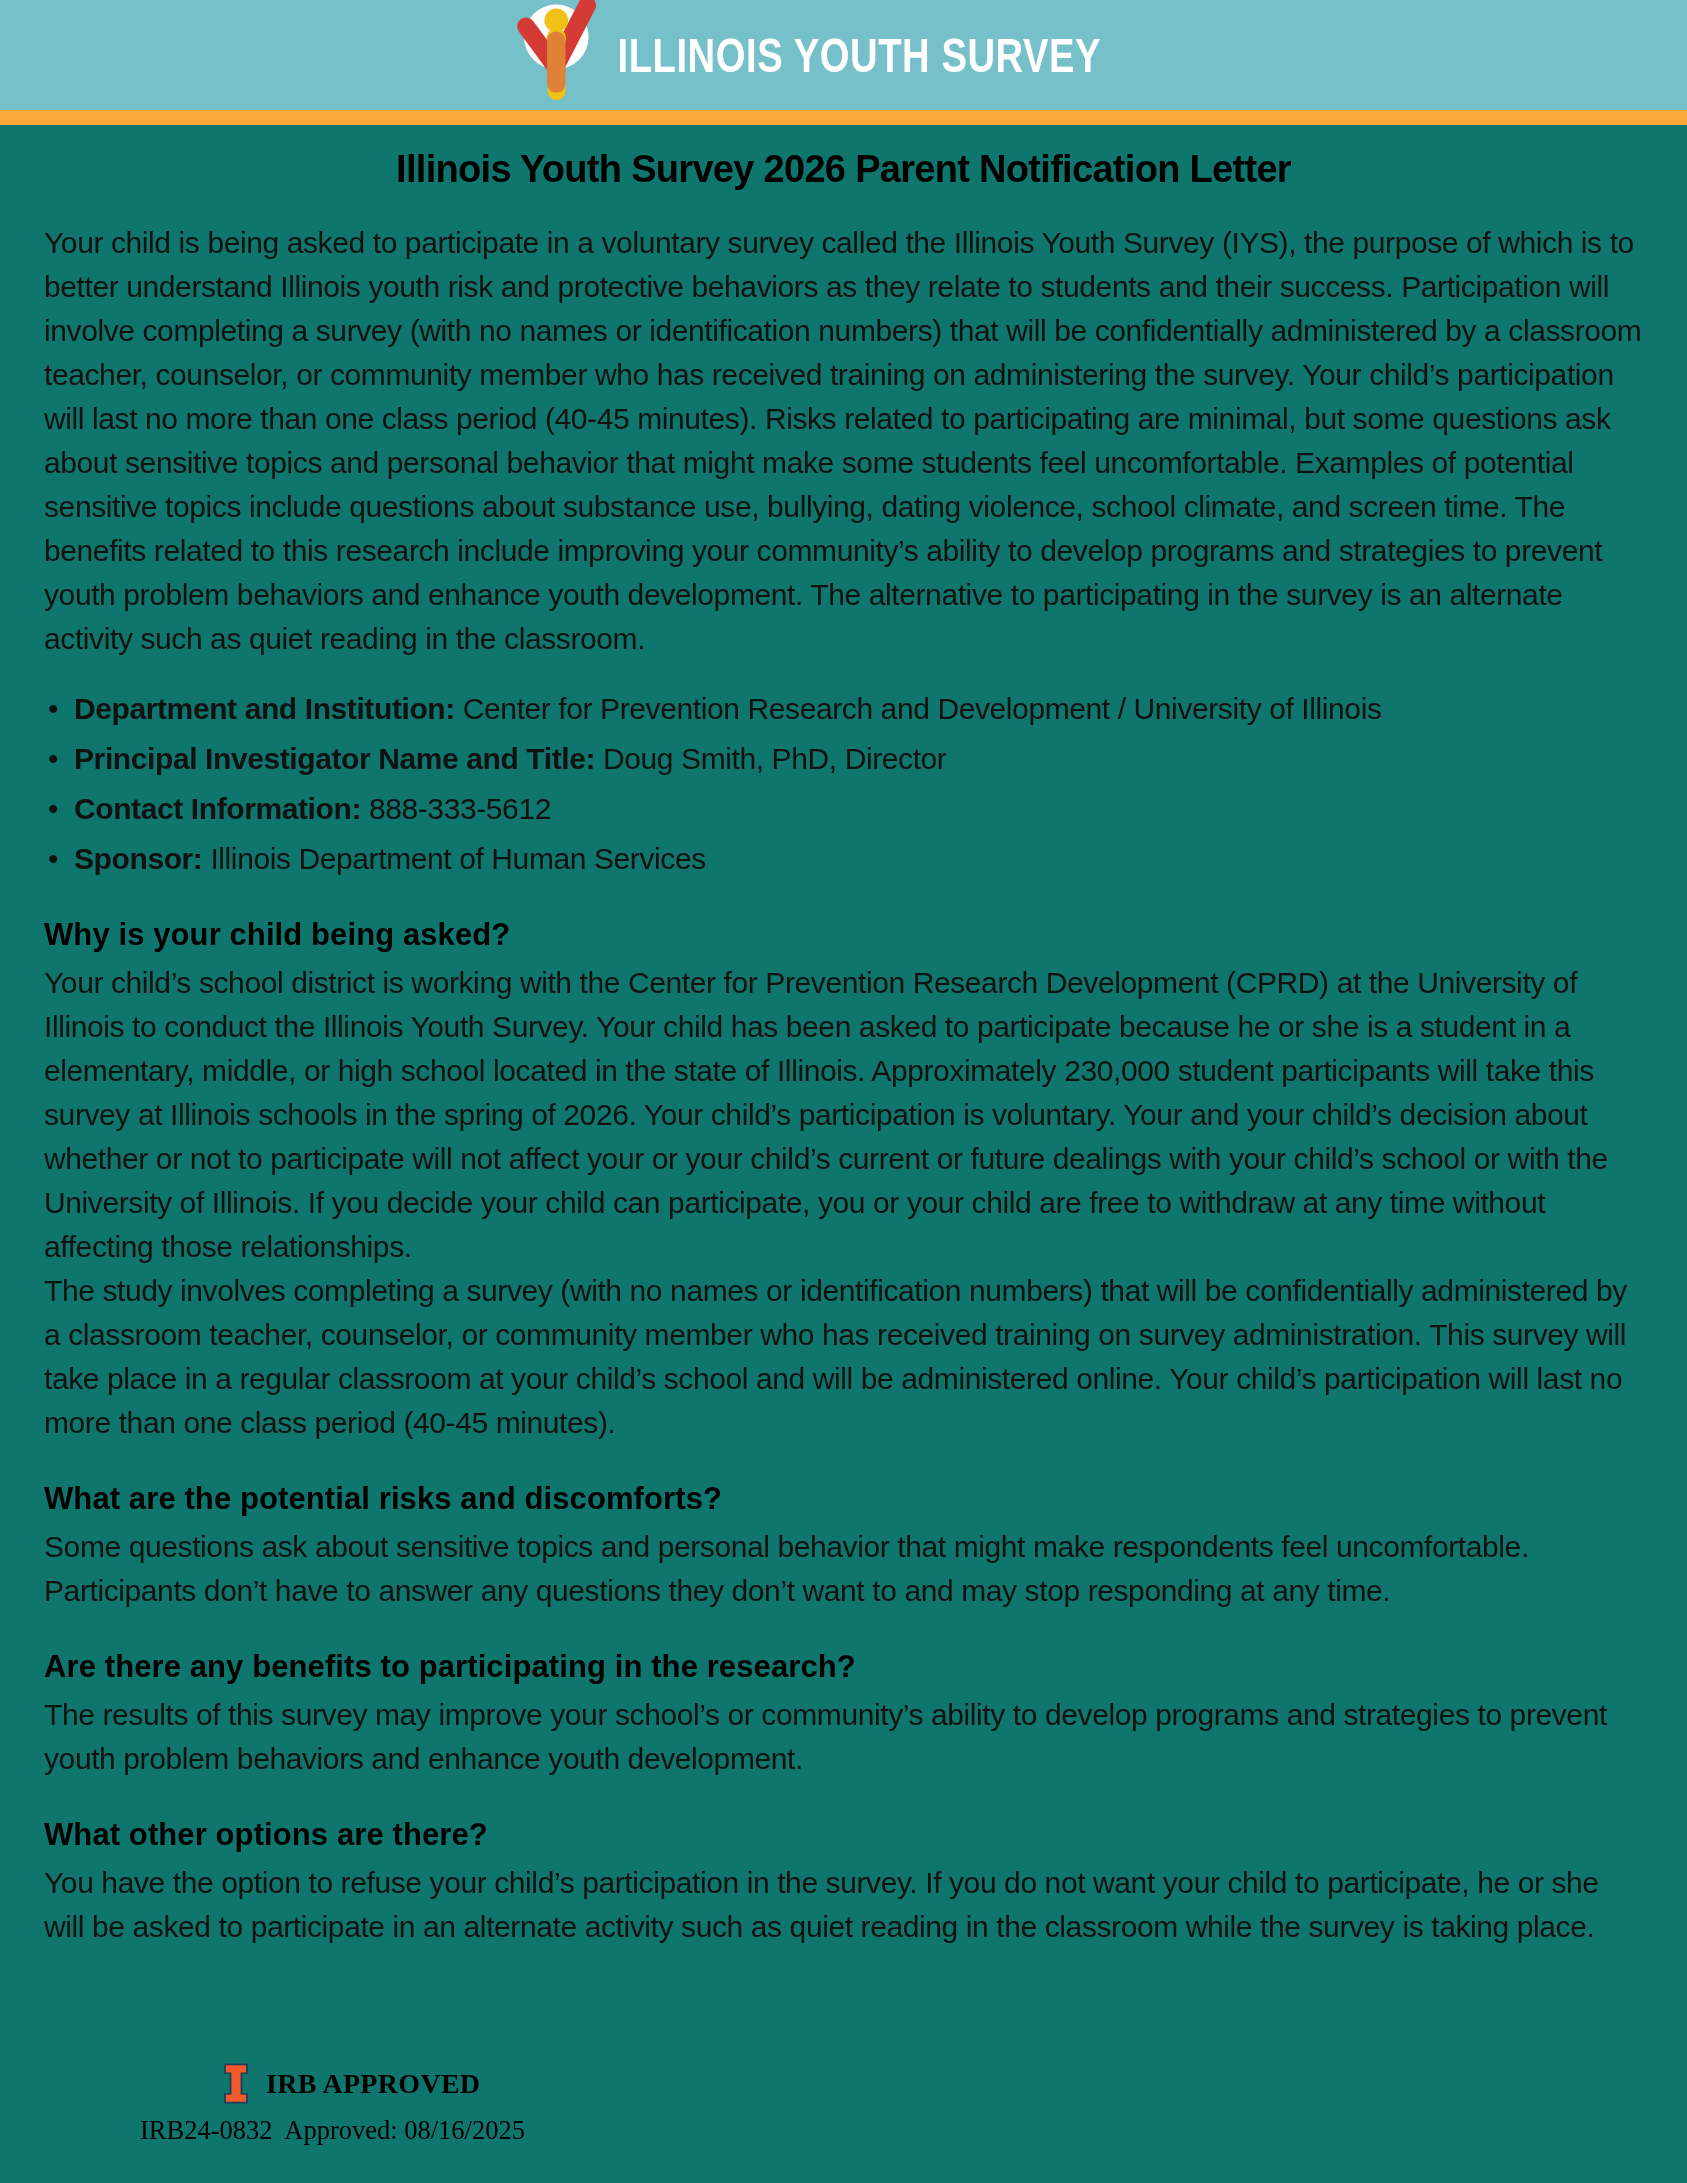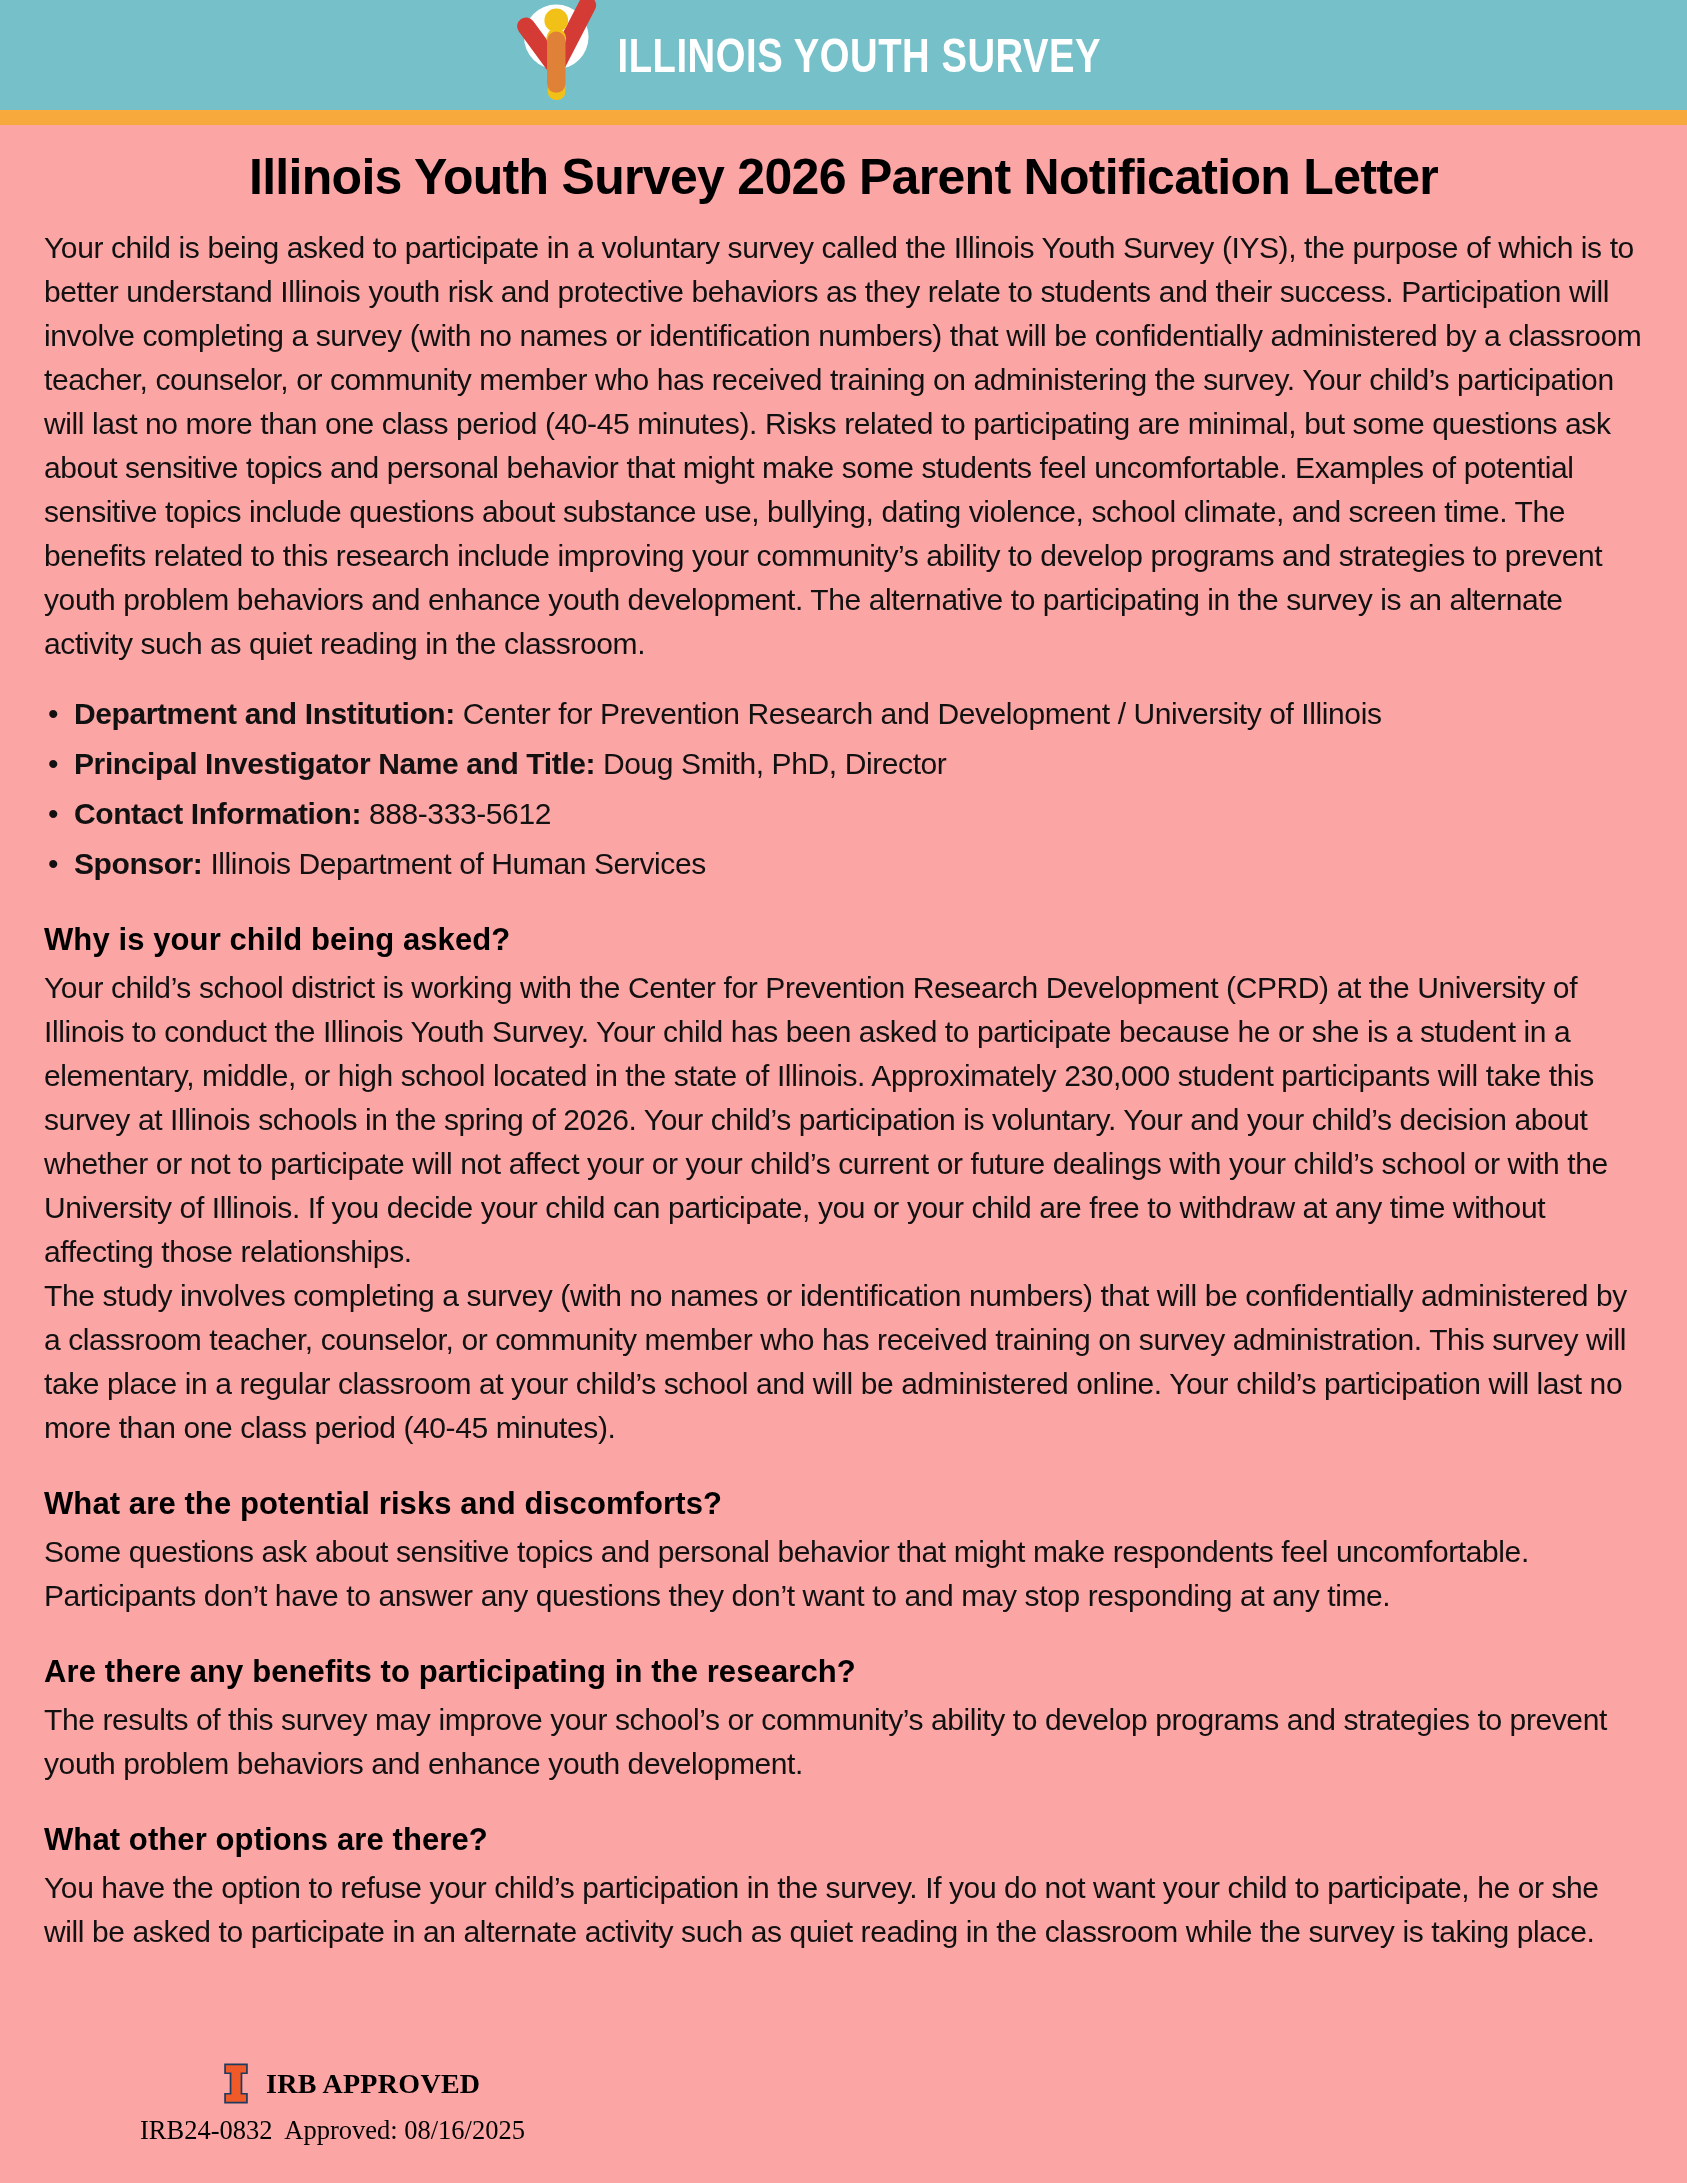--- a/index.html
+++ b/index.html
@@ -1,21 +1,21 @@
 <!DOCTYPE html>
 <html style="font-size:10.6px"><head>
 <meta charset="utf-8">
 <style>
   * { margin: 0; padding: 0; box-sizing: border-box; }
   html, body { background: #ffffff; }
   .page {
     position: relative;
     width: 1687px;
     height: 2183px;
-    background: #fca5a5;
+    background: #0f766e;
     overflow: hidden;
     font-family: "Liberation Sans", sans-serif;
     color: #0d0d0d;
   }
   
   .header {
     height: 110px;
     background: #76c0ca;
     display: flex;
     align-items: center;
@@ -30,25 +30,25 @@
     letter-spacing: 0.7px;
     transform: scaleX(0.78);
     transform-origin: left center;
     white-space: nowrap;
   }
   .stripe { height: 15px; background: #f7a93b; }
   
   .content { padding: 22.5px 44px 0 44px; }
   .doc-title {
     text-align: center;
-    font-size: 50px;
+    font-size: 38px;
     font-weight: bold;
     letter-spacing: -0.7px;
     color: #000000;
-    margin-bottom: 20px;
+    margin-bottom: 30px;
   }
   .body-text {
     font-size: 30px;
     line-height: 44px;
     letter-spacing: -0.4px;
     color: #111111;
   }
   ul.bullets {
     list-style: none;
     margin: 26.5px 0 0 0;

